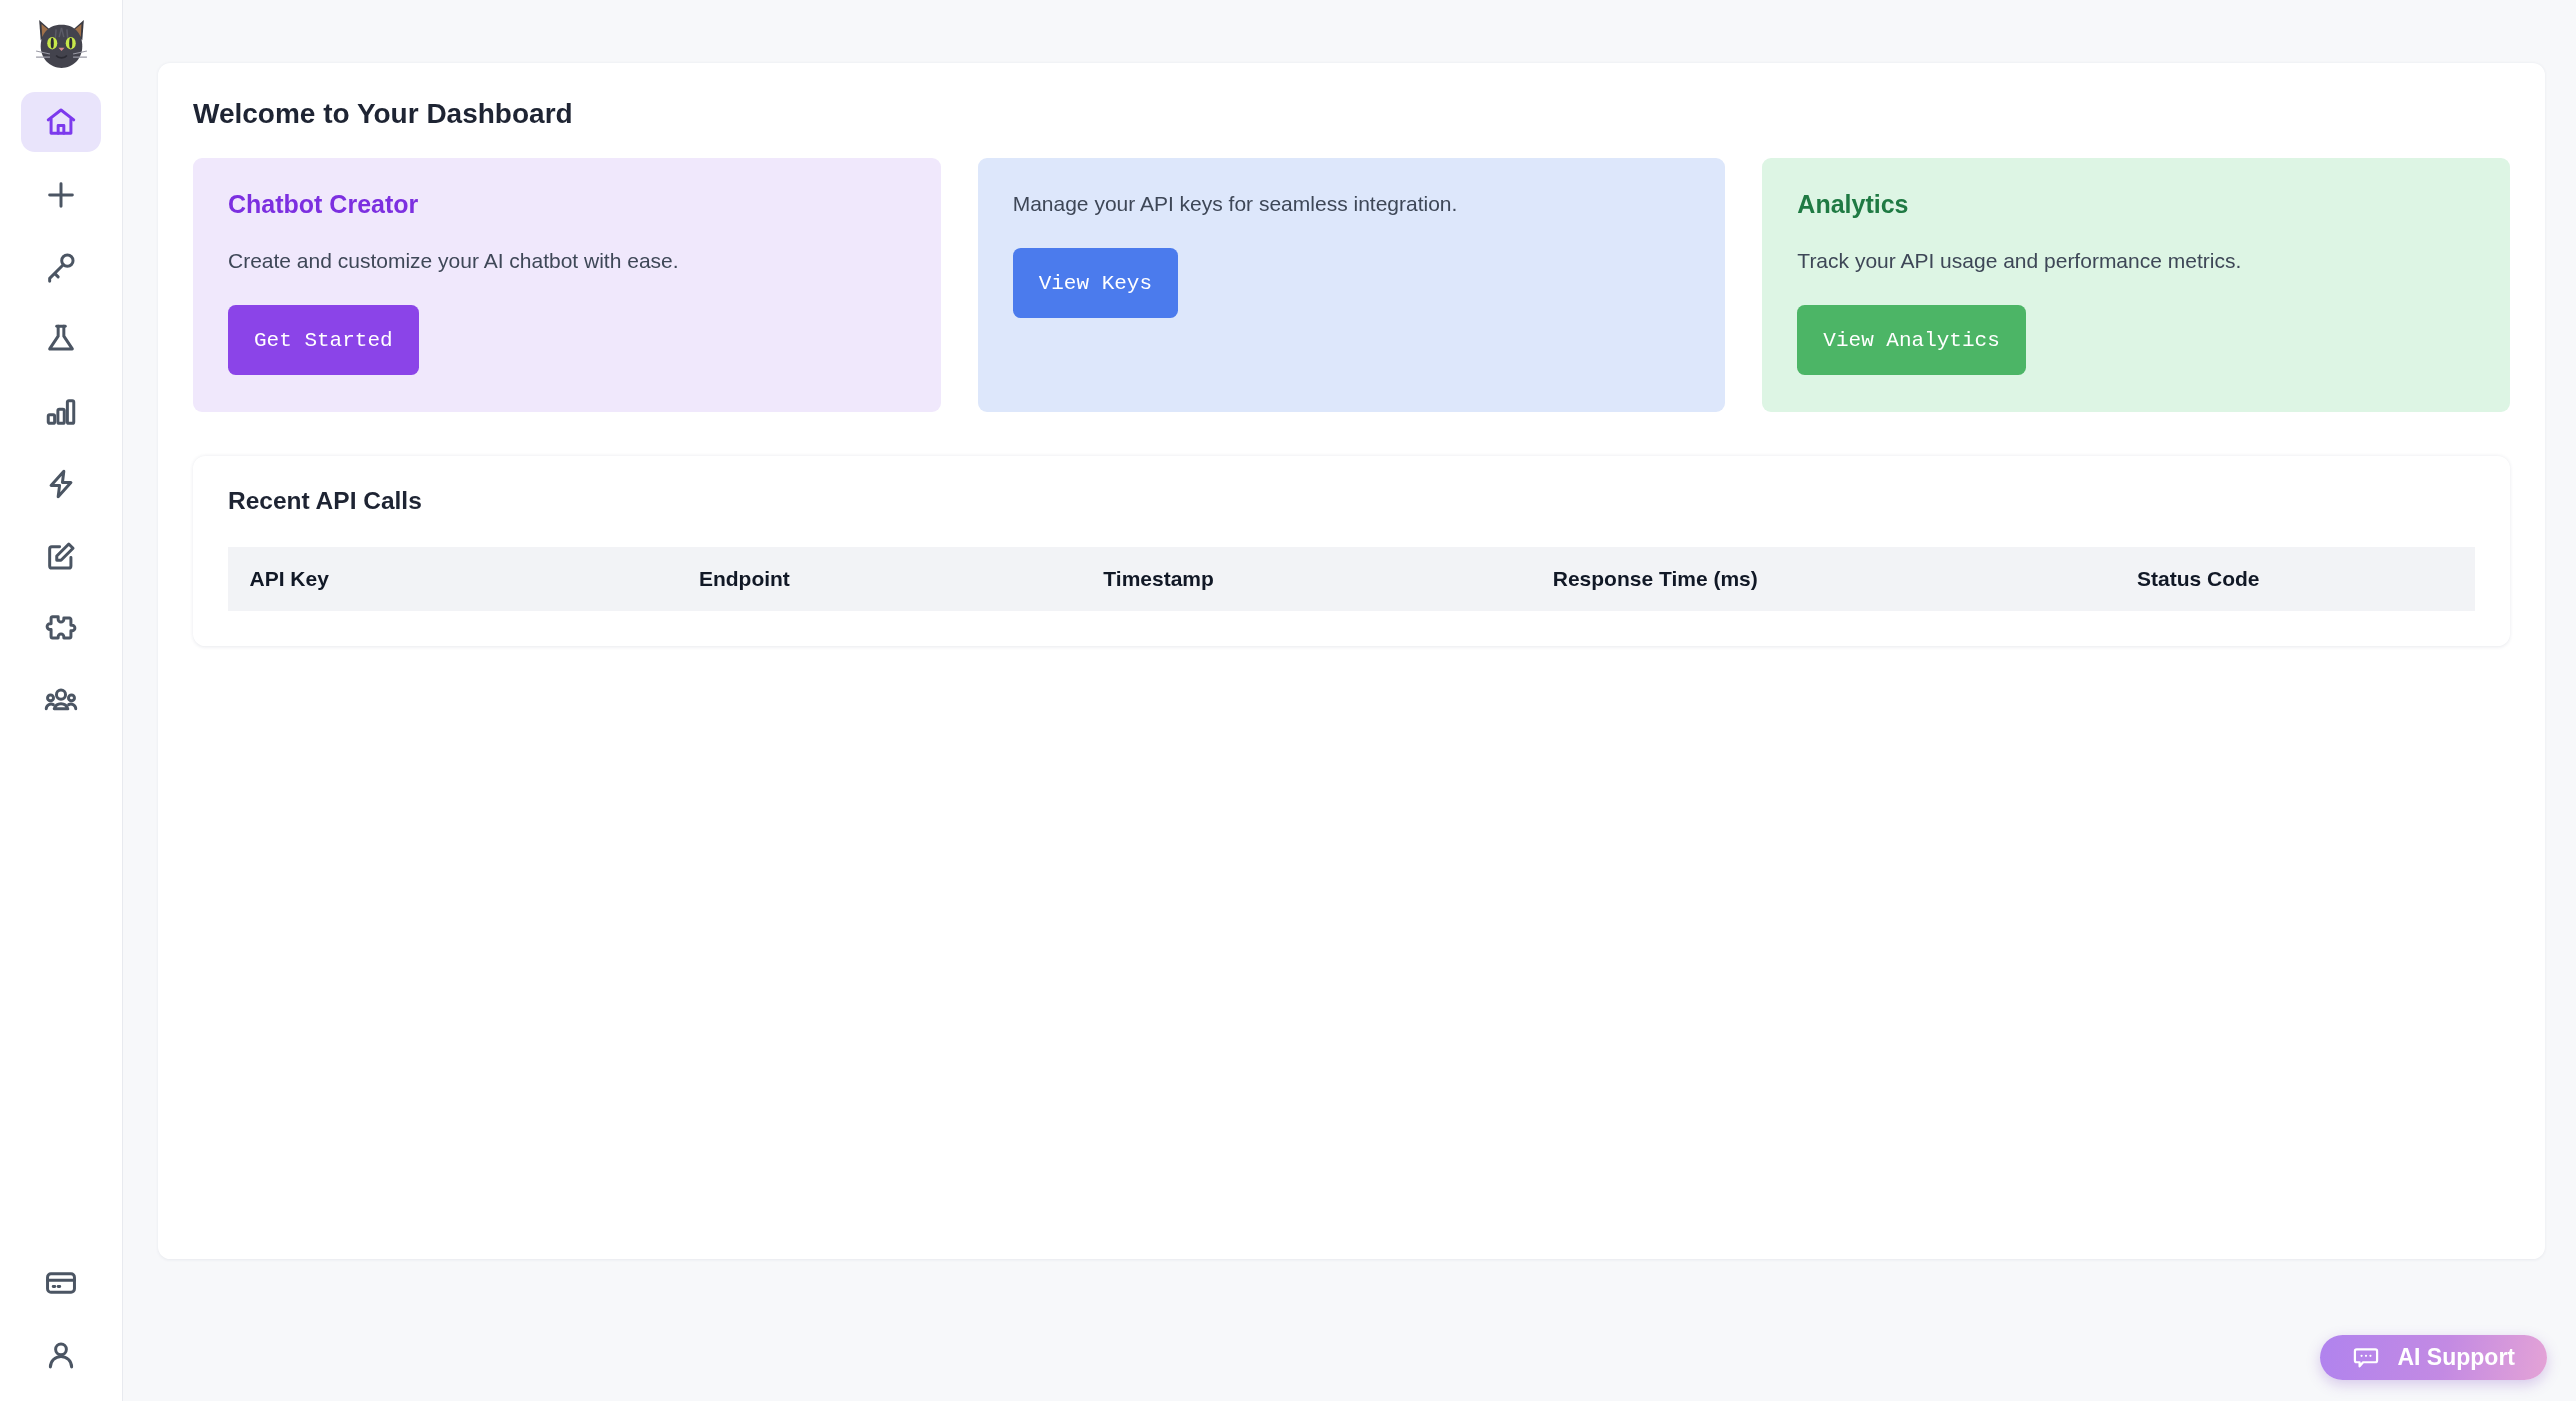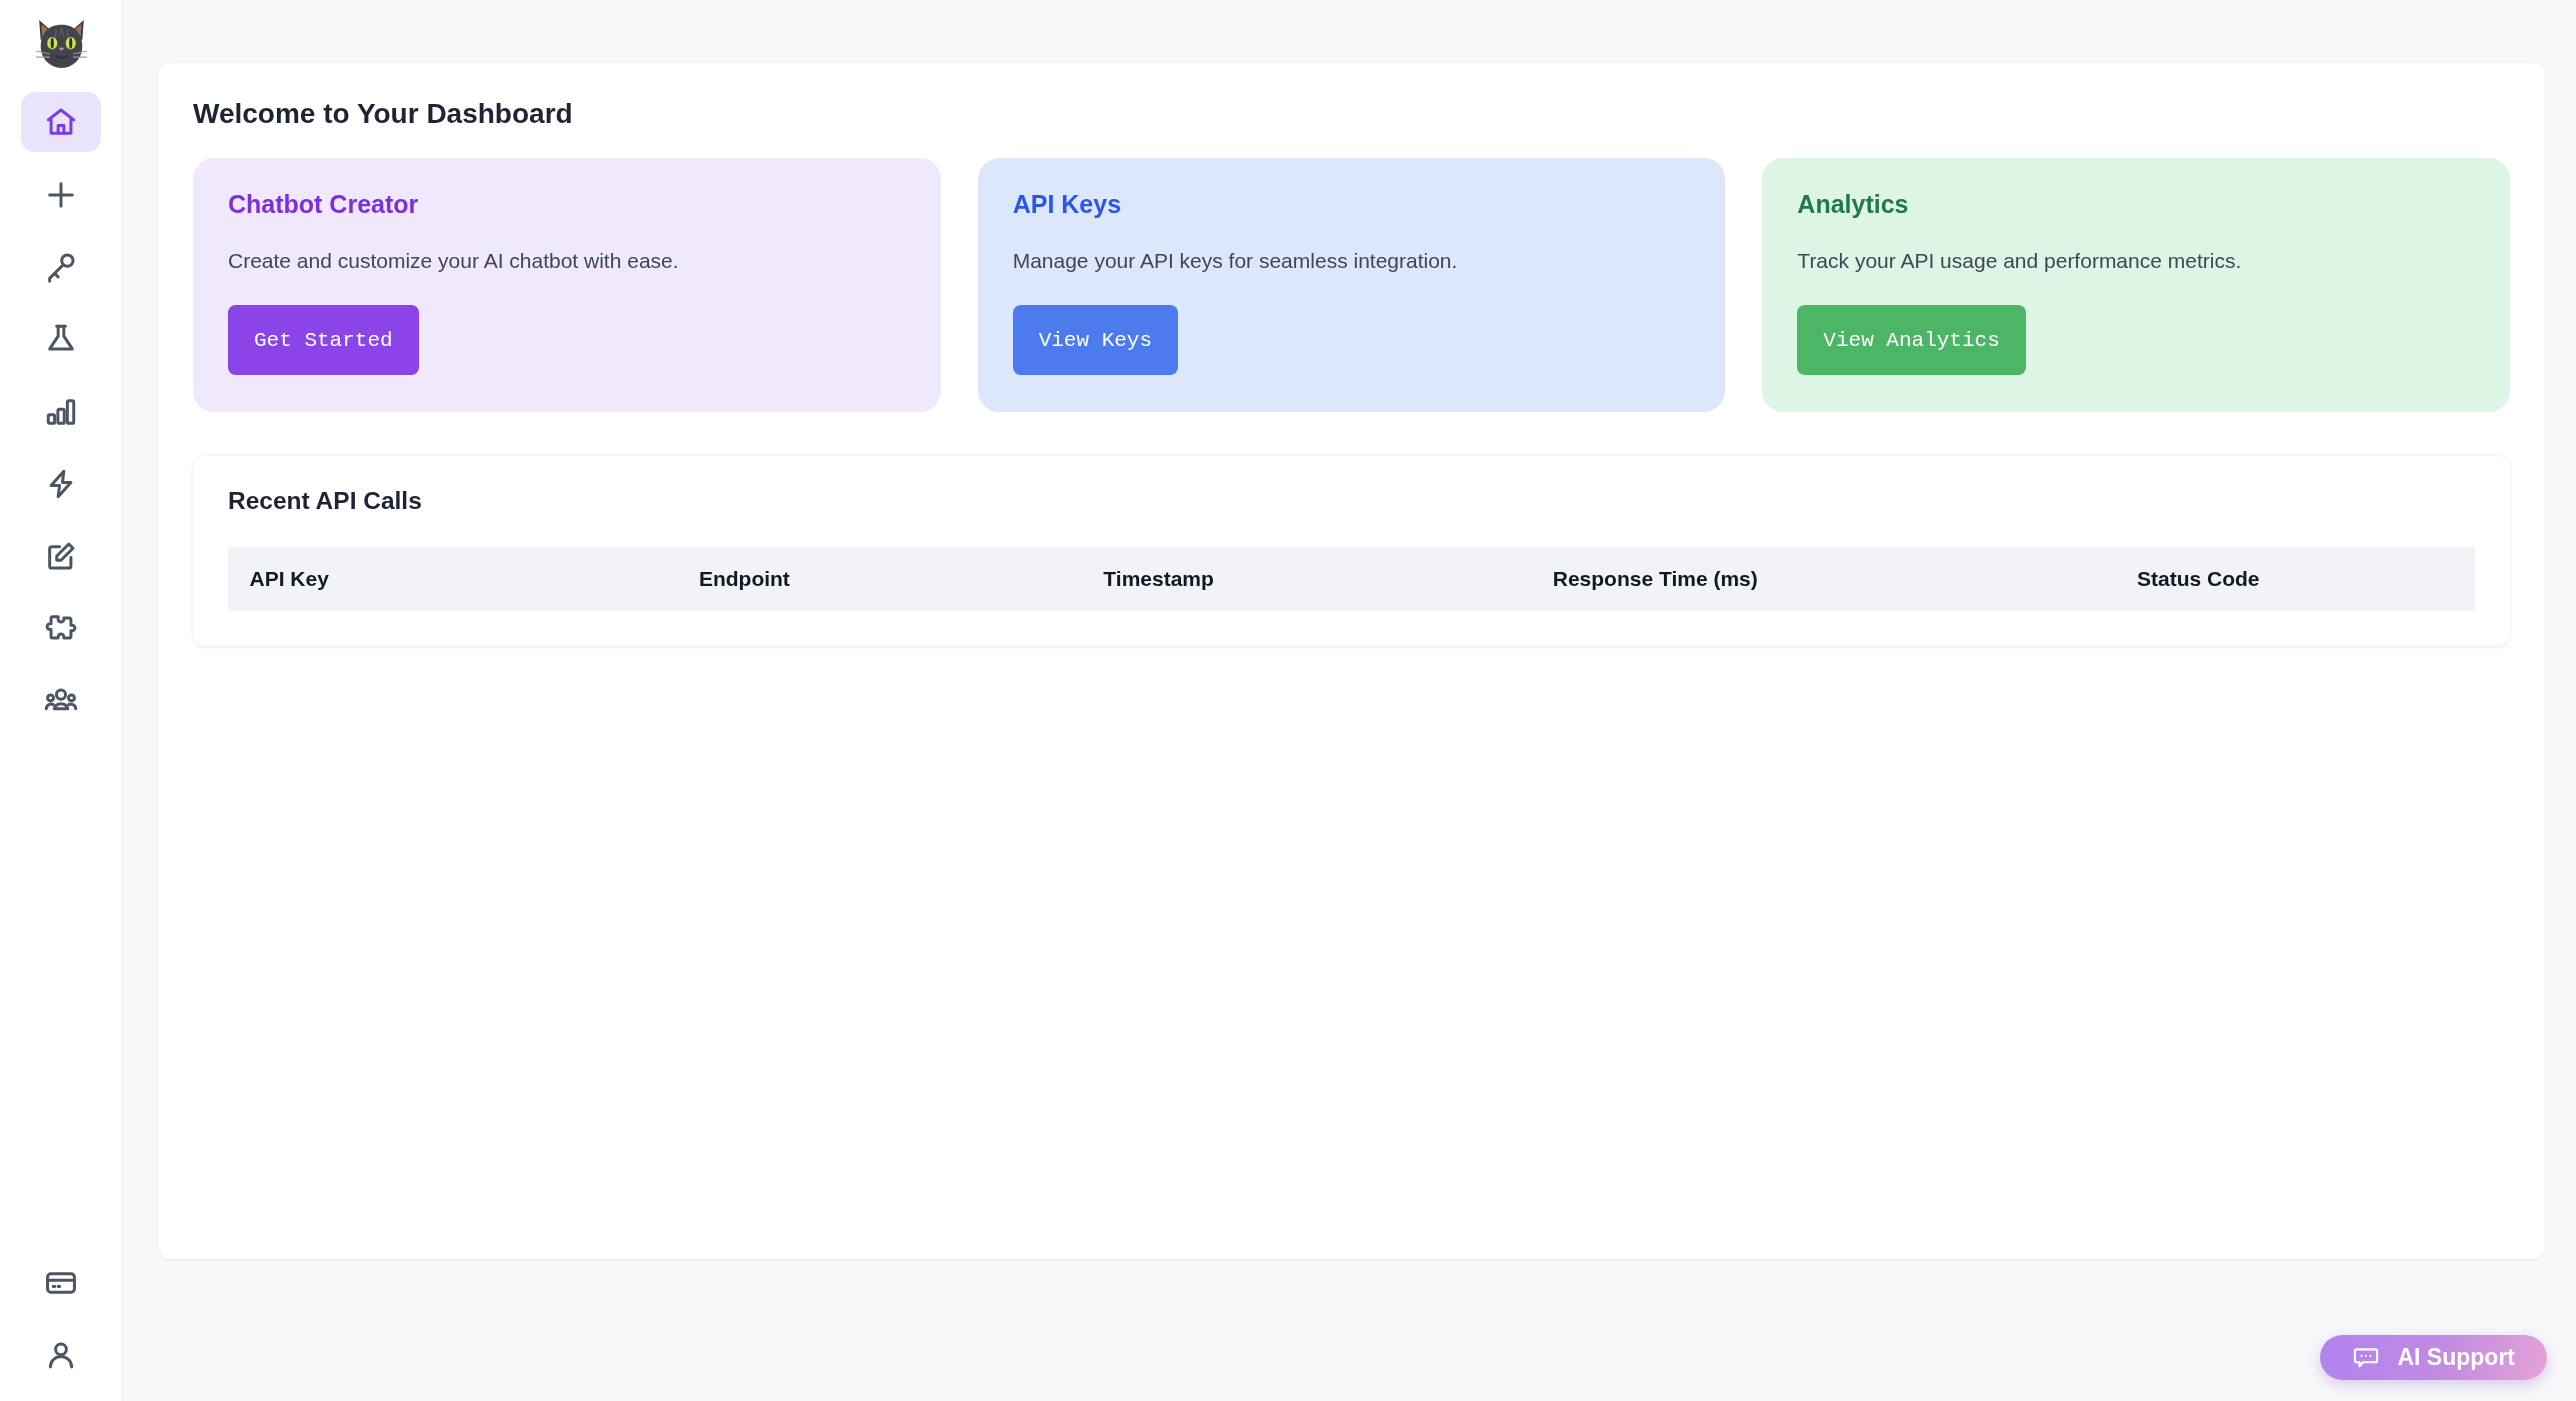--- a/index.html
+++ b/index.html
@@ -164,21 +164,21 @@
   }
 
   
   .feature-grid {
     display: grid;
     grid-template-columns: repeat(3, 1fr);
     gap: 37px;
   }
 
   .feature-card {
-    border-radius: 21px;
+    border-radius: 9px;
     padding: 32px 35px 37px 35px;
     min-height: 253px;
   }
   .feature-card.purple { background: #f0e8fc; }
   .feature-card.blue   { background: #dde7fb; }
   .feature-card.green  { background: #ddf5e4; }
 
   .feature-card h3 {
     font-size: 25px;
     font-weight: bold;
@@ -420,21 +420,20 @@
 
       <div class="feature-grid">
 
         <div class="feature-card purple">
           <h3>Chatbot Creator</h3>
           <p>Create and customize your AI chatbot with ease.</p>
           <button class="feature-btn purple">Get Started</button>
         </div>
 
         <div class="feature-card blue">
-          <h3>API Keys</h3>
           <p>Manage your API keys for seamless integration.</p>
           <button class="feature-btn blue">View Keys</button>
         </div>
 
         <div class="feature-card green">
           <h3>Analytics</h3>
           <p>Track your API usage and performance metrics.</p>
           <button class="feature-btn green">View Analytics</button>
         </div>
 

